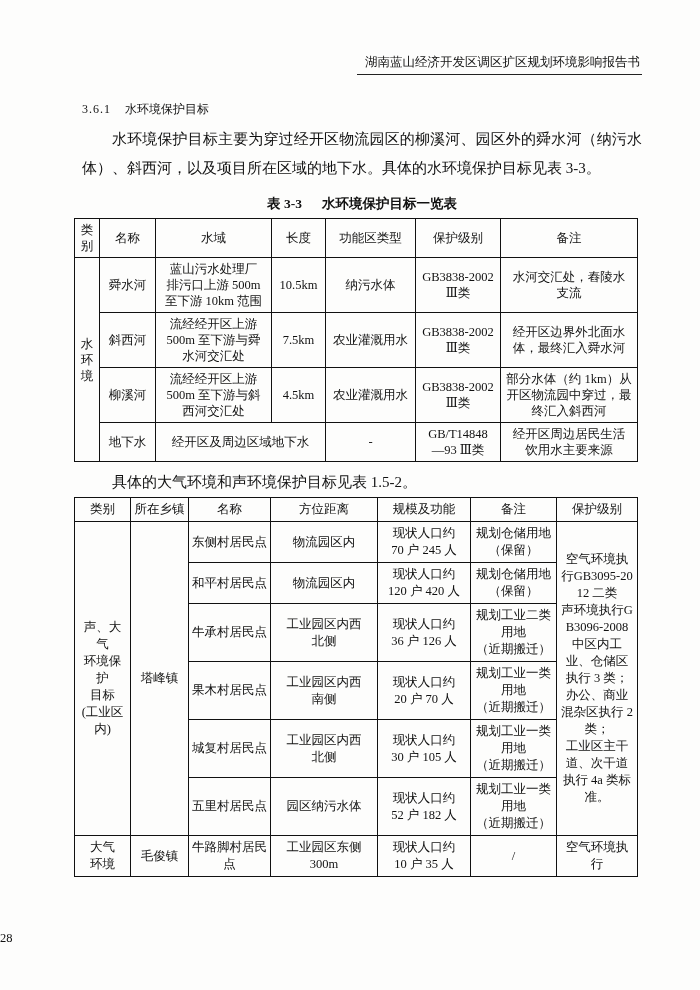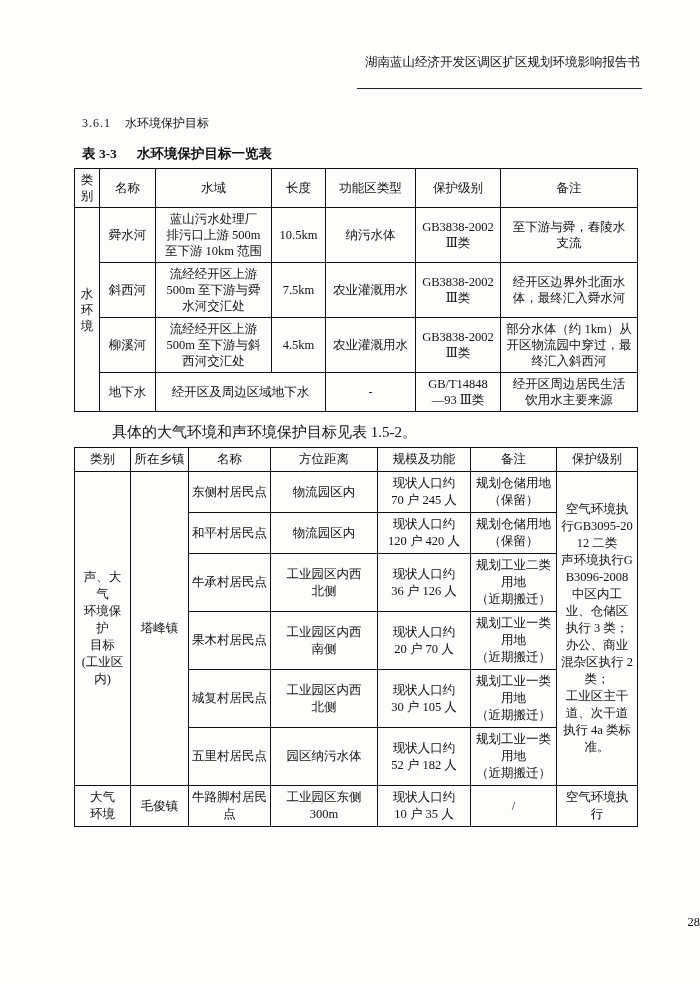--- a/index.html
+++ b/index.html
@@ -2,53 +2,54 @@
 <html><head>
 <meta charset="utf-8">
 <style>
   html,body{margin:0;padding:0;background:#e8e8e8;}
   .page{
     position:relative;width:700px;height:990px;margin:0 auto;background:#fdfdfc;
     font-family:"Liberation Serif","DejaVu Serif",serif;color:#111;
     box-sizing:border-box;padding:54px 58px 0 82px;overflow:hidden;
   }
   .pagehead{text-align:right;font-size:12.5px;line-height:16px;}
-  .pagehead .ul{display:inline-block;border-bottom:1px solid #222;padding:0 2px 18px 8px;}
+  .pagehead .ul{display:inline-block;border-bottom:1px solid #222;padding:0 2px 4px 8px;}
   .sec{font-size:12px;line-height:20px;margin:24px 0 6px 0;font-weight:400;}
   .sec .num{margin-right:14px;letter-spacing:1px;}
   .para{font-size:15px;line-height:29px;text-align:justify;text-indent:2em;margin:6px 0 0 0;}
-  .caption{font-weight:bold;font-size:13.5px;margin:12px 0 5px 0;}
+  .caption{text-align:center;font-weight:bold;font-size:13.5px;margin:12px 0 5px 0;}
   .caption .lbl{margin-right:20px;}
   table.t{
     border-collapse:collapse;table-layout:fixed;width:563px;margin-left:-8px;
     border:1px solid #a3a3a3;
   }
   table.t th,table.t td{
     border:1px solid #111;text-align:center;vertical-align:middle;
     font-size:12.5px;line-height:16px;padding:3px 3px;font-weight:400;
     white-space:pre-line;word-break:break-all;overflow:hidden;
   }
   table.t2 th,table.t2 td{line-height:17px;}
   td.cat{line-height:22px;padding:2px 1px;margin-top:24px;}
   td.cat2{line-height:17px;padding:2px 4px;}
-  .footer{position:absolute;left:0;right:0;bottom:60px;text-align:right;font-size:12.5px;}
+  .footer{position:absolute;left:0;right:0;bottom:44px;text-align:left;font-size:12.5px;}
 </style>
 </head>
 <body>
 
 <div class="page">
 
   <div class="pagehead">
     <span class="ul">湖南蓝山经济开发区调区扩区规划环境影响报告书</span>
   </div>
 
   <div class="sec">
     <span class="num">3.6.1</span><span>水环境保护目标</span>
   </div>
 
+  <p class="para">水环境保护目标主要为穿过经开区物流园区的柳溪河、园区外的舜水河（纳污水体）、斜西河，以及项目所在区域的地下水。具体的水环境保护目标见表 3-3。</p>
 
   <div class="caption">
     <span class="lbl">表 3-3</span><span>水环境保护目标一览表</span>
   </div>
 
   <table class="t">
     <colgroup>
       <col style="width:25px">
         <col style="width:56px">
         <col style="width:116px">
@@ -72,21 +73,21 @@
       <tr>
         <td class="cat" rowspan="4">水环境</td>
         <td>舜水河</td>
         <td>蓝山污水处理厂
 排污口上游 500m
 至下游 10km 范围</td>
         <td>10.5km</td>
         <td>纳污水体</td>
         <td>GB3838-2002
 Ⅲ类</td>
-        <td>至下游与舜，舂陵水
+        <td>水河交汇处，舂陵水
 支流</td>
       </tr>
       <tr>
         <td>斜西河</td>
         <td>流经经开区上游
 500m 至下游与舜
 水河交汇处</td>
         <td>7.5km</td>
         <td>农业灌溉用水</td>
         <td>GB3838-2002

